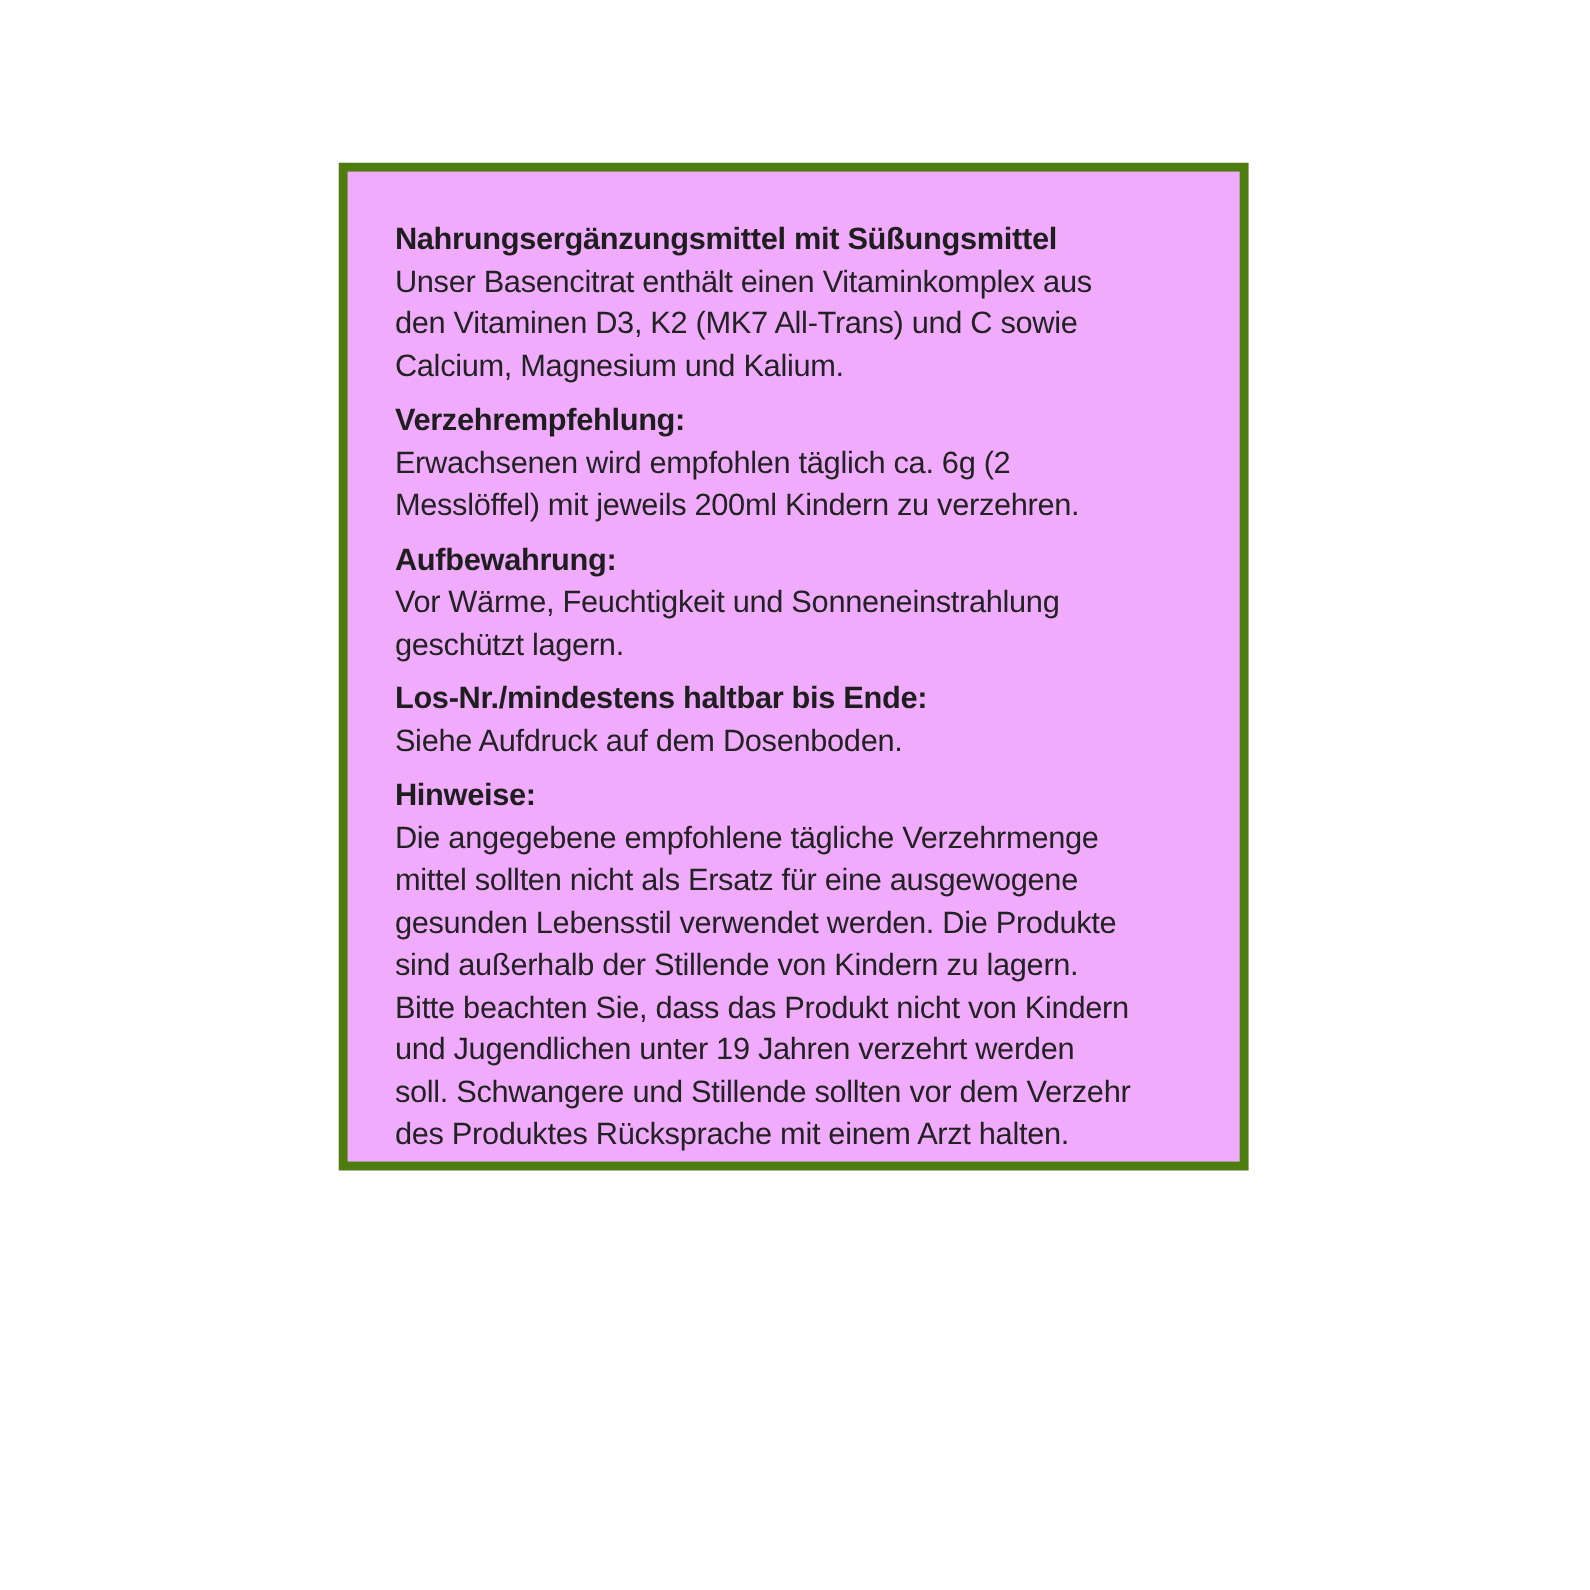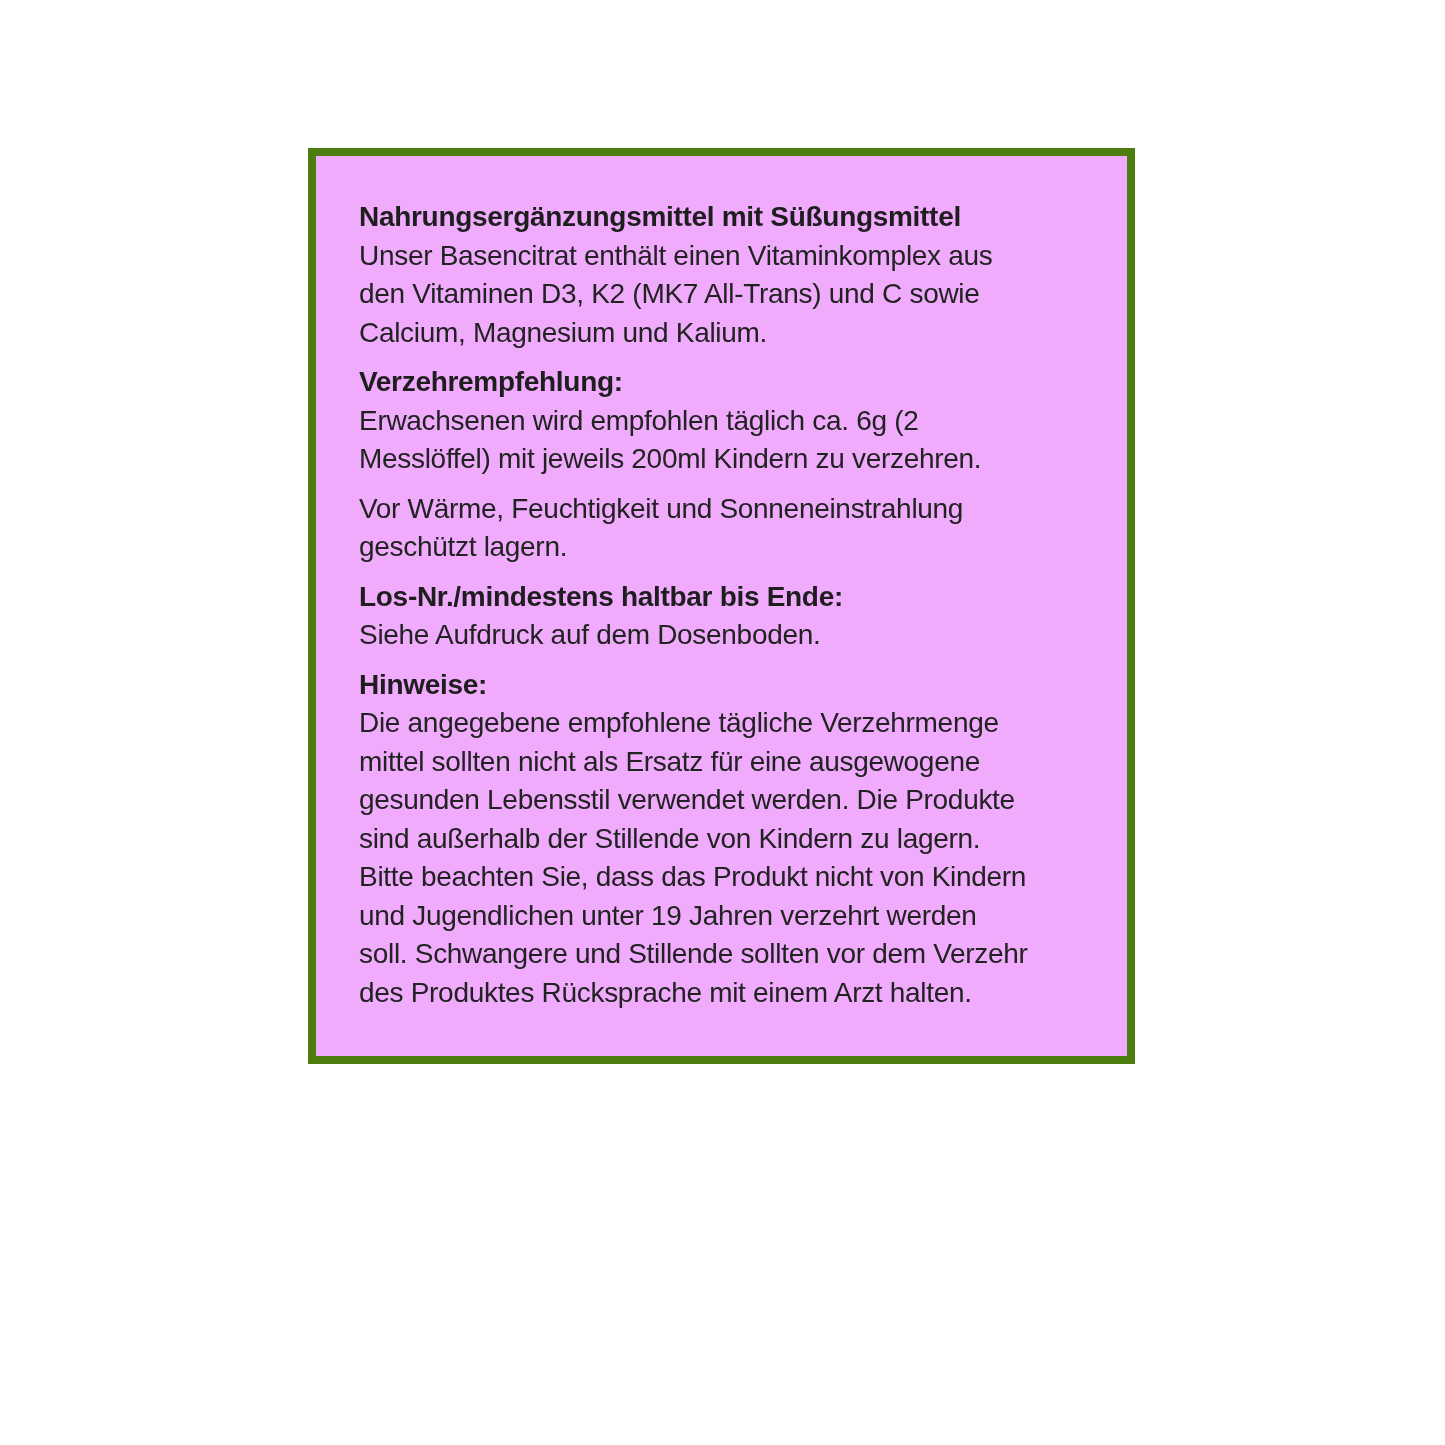--- a/index.html
+++ b/index.html
@@ -69,20 +69,21 @@
         <div class="line">Calcium, Magnesium und Kalium.</div>
       </div>
 
       <div class="section">
         <h2 class="heading">Verzehrempfehlung:</h2>
         <div class="line">Erwachsenen wird empfohlen täglich ca. 6g (2</div>
         <div class="line">Messlöffel) mit jeweils 200ml Kindern zu verzehren.</div>
       </div>
 
       <div class="section">
+        <h2 class="heading">Aufbewahrung:</h2>
         <div class="line">Vor Wärme, Feuchtigkeit und Sonneneinstrahlung</div>
         <div class="line">geschützt lagern.</div>
       </div>
 
       <div class="section">
         <h2 class="heading">Los-Nr./mindestens haltbar bis Ende:</h2>
         <div class="line">Siehe Aufdruck auf dem Dosenboden.</div>
       </div>
 
       <div class="section">

